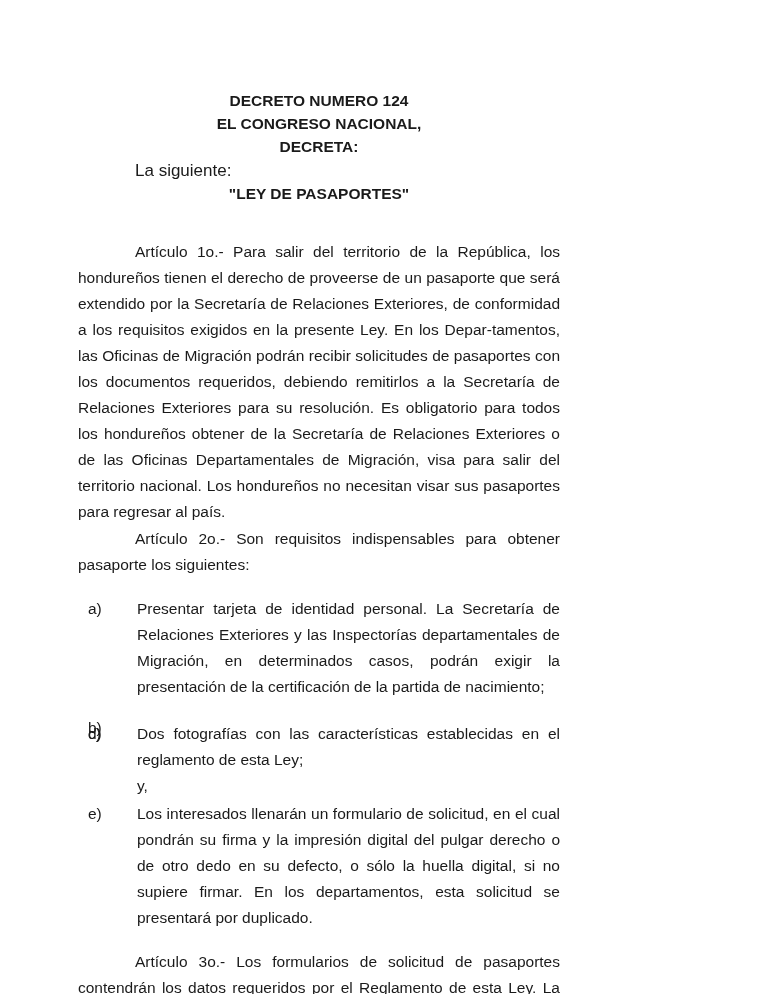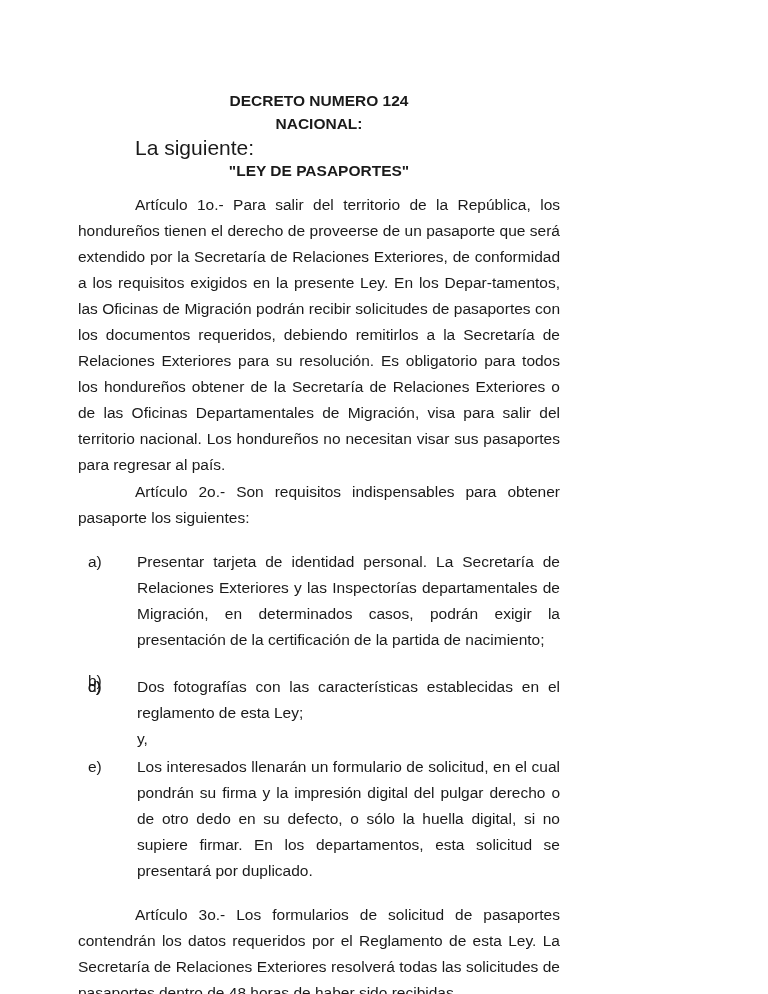--- a/index.html
+++ b/index.html
@@ -21,39 +21,39 @@
   .hdr-line {
     margin: 0;
     text-align: center;
     font-weight: 700;
     font-size: 15.5px;
     line-height: 23px;
   }
   .intro-line {
     margin: 1px 0 0 0;
     padding-left: 57px;
-    font-size: 21px;
+    font-size: 17px;
     line-height: 23px;
     font-weight: 400;
   }
   .law-title {
     margin: 0;
     text-align: center;
     font-weight: 700;
     font-size: 15.5px;
     line-height: 23px;
   }
   .para {
     margin: 0;
     font-size: 15.5px;
     line-height: 26px;
     text-align: justify;
     text-indent: 57px;
   }
-  .para.article-1 { margin-top: 10px; }
+  .para.article-1 { margin-top: 34px; }
   .para.article-2 { margin-top: 1px; }
   .para.article-3 { margin-top: 18px; }
   .req-list {
     list-style: none;
     margin: 18px 0 0 0;
     padding: 0;
   }
   .req-item {
     position: relative;
     padding-left: 59px;
@@ -75,22 +75,23 @@
   .req-item:nth-child(4) { margin-top: 19px; }
   .req-item:nth-child(5) { margin-top: 2px; }
 </style>
 </head>
 <body>
 
 <div class="page">
 
   <p class="hdr-line">DECRETO NUMERO 124</p>
 
+  <p class="hdr-line">EL CONGRESO NACIONAL,</p>
 
-  <p class="hdr-line">NACIONAL:</p>
+  <p class="hdr-line">DECRETA:</p>
 
   <p class="intro-line">La siguiente:</p>
 
   <p class="law-title">"LEY DE PASAPORTES"</p>
 
   <p class="para article-1">Artículo 1o.- Para salir del territorio de la República, los hondureños tienen el derecho de proveerse de un pasaporte que será extendido por la Secretaría de Relaciones Exteriores, de conformidad a los requisitos exigidos en la presente Ley. En los Depar-tamentos, las Oficinas de Migración podrán recibir solicitudes de pasaportes con los documentos requeridos, debiendo remitirlos a la Secretaría de Relaciones Exteriores para su resolución. Es obligatorio para todos los hondureños obtener de la Secretaría de Relaciones Exteriores o de las Oficinas Departamentales de Migración, visa para salir del territorio nacional. Los hondureños no necesitan visar sus pasaportes para regresar al país.</p>
 
   <p class="para article-2">Artículo 2o.- Son requisitos indispensables para obtener pasaporte los siguientes:</p>
 
   <ol class="req-list">

